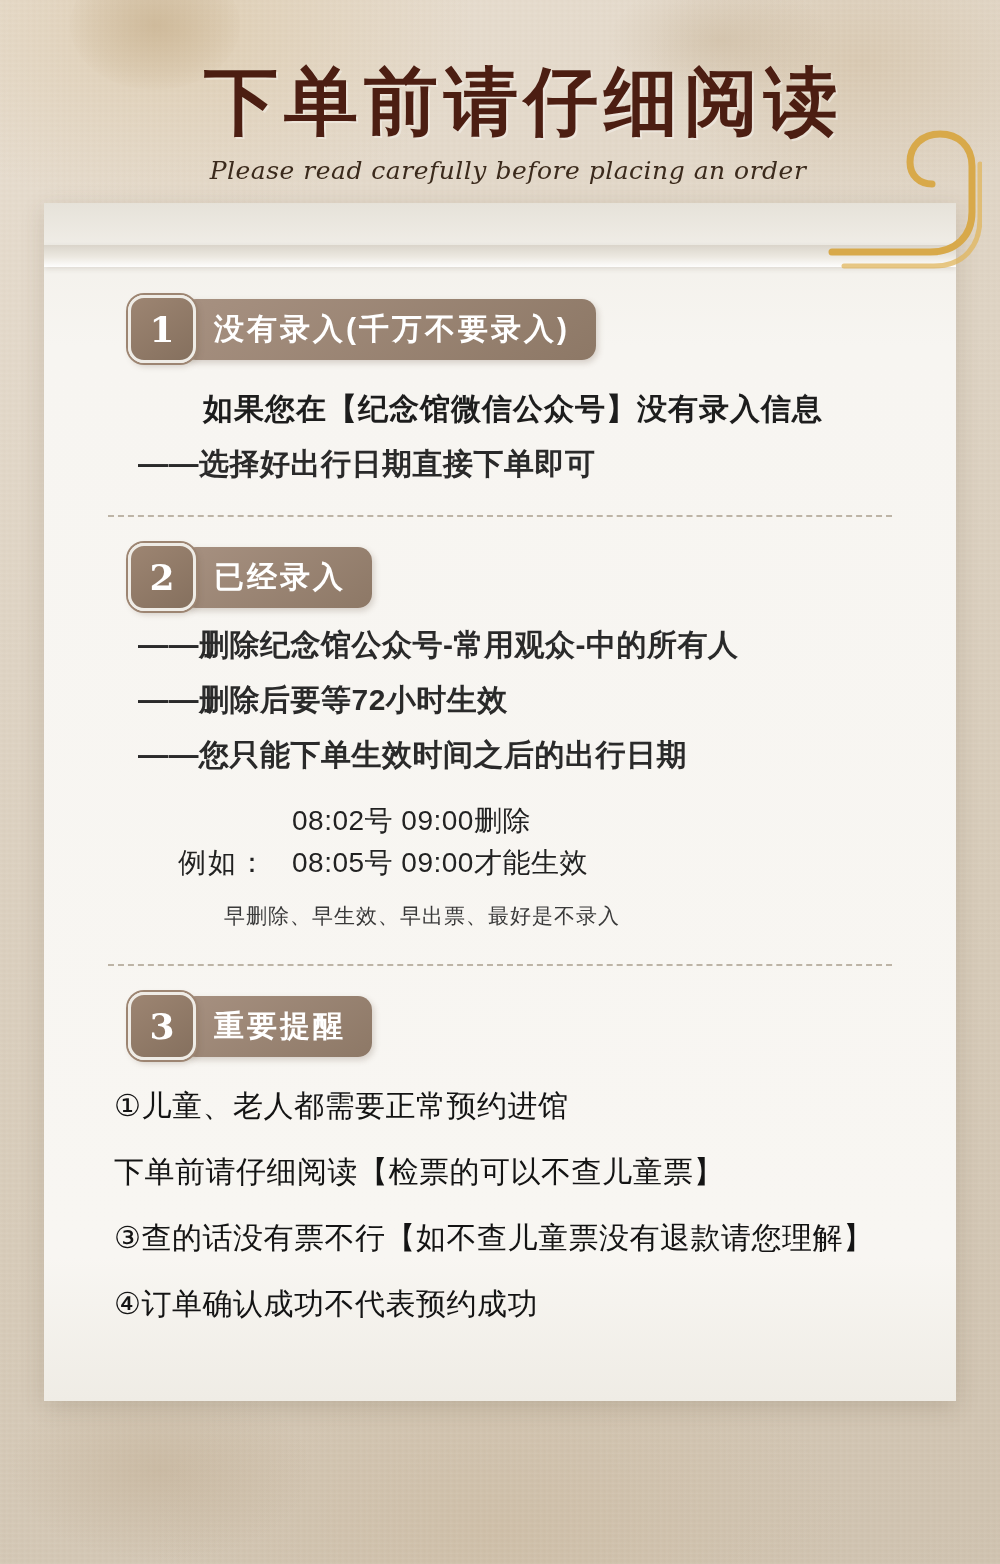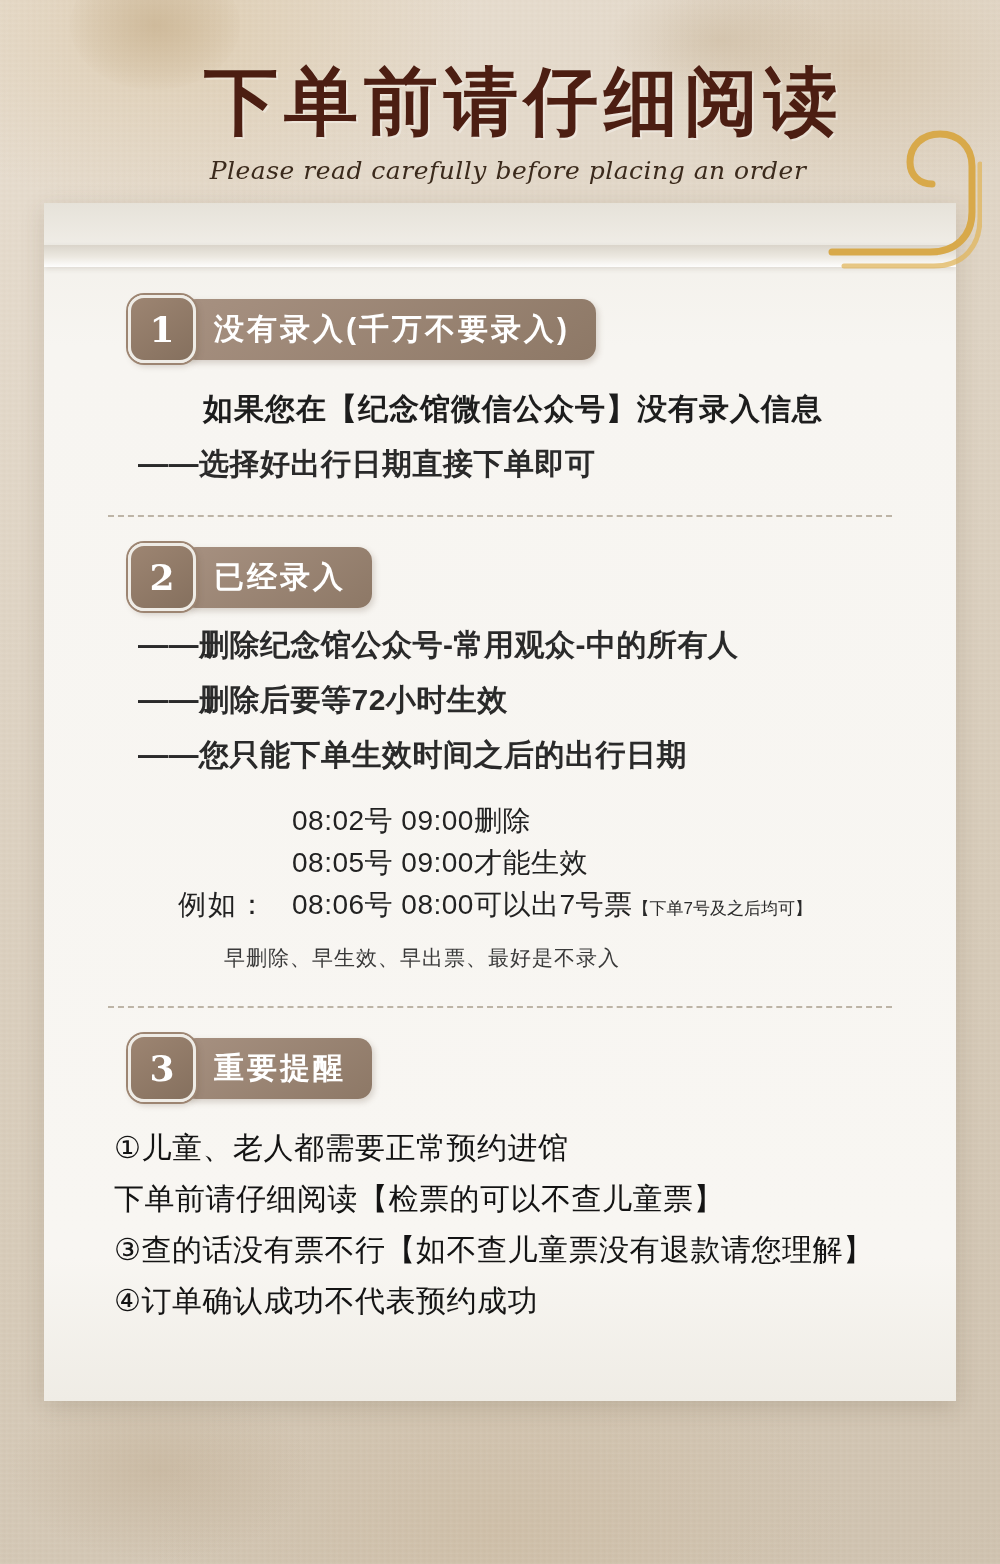--- a/index.html
+++ b/index.html
@@ -201,21 +201,21 @@
   .example-footnote {
     margin: 20px 0 0 128px;
     font-size: 21px;
     color: #3a3a3a;
     letter-spacing: 1px;
   }
   .notice-list {
     margin: 26px 0 8px 18px;
     display: flex;
     flex-direction: column;
-    gap: 10px;
+    gap: 25px;
   }
   .notice-item {
     font-size: 30px;
     color: #141414;
     letter-spacing: 0.5px;
     white-space: nowrap;
   }
 </style>
 </head>
 <body>
@@ -256,21 +256,20 @@
       </div>
       <div class="bullet">——删除纪念馆公众号-常用观众-中的所有人</div>
       <div class="bullet">——删除后要等72小时生效</div>
       <div class="bullet">——您只能下单生效时间之后的出行日期</div>
 
       <div class="example-block">
         <div class="example-label">例如：</div>
         <div class="example-lines">
           <div class="example-line">08:02号  09:00删除</div>
           <div class="example-line">08:05号  09:00才能生效</div>
-          <div class="example-line"><span>08:06号  08:00可以出7号票</span><span class="example-note">【下单7号及之后均可】</span></div>
         </div>
       </div>
       <div class="example-footnote">早删除、早生效、早出票、最好是不录入</div>
 
       <div class="divider" style="margin-top:34px"></div>
 
       <div class="sec-head">
         <div class="num-badge">3</div>
         <div class="pill">重要提醒</div>
       </div>

